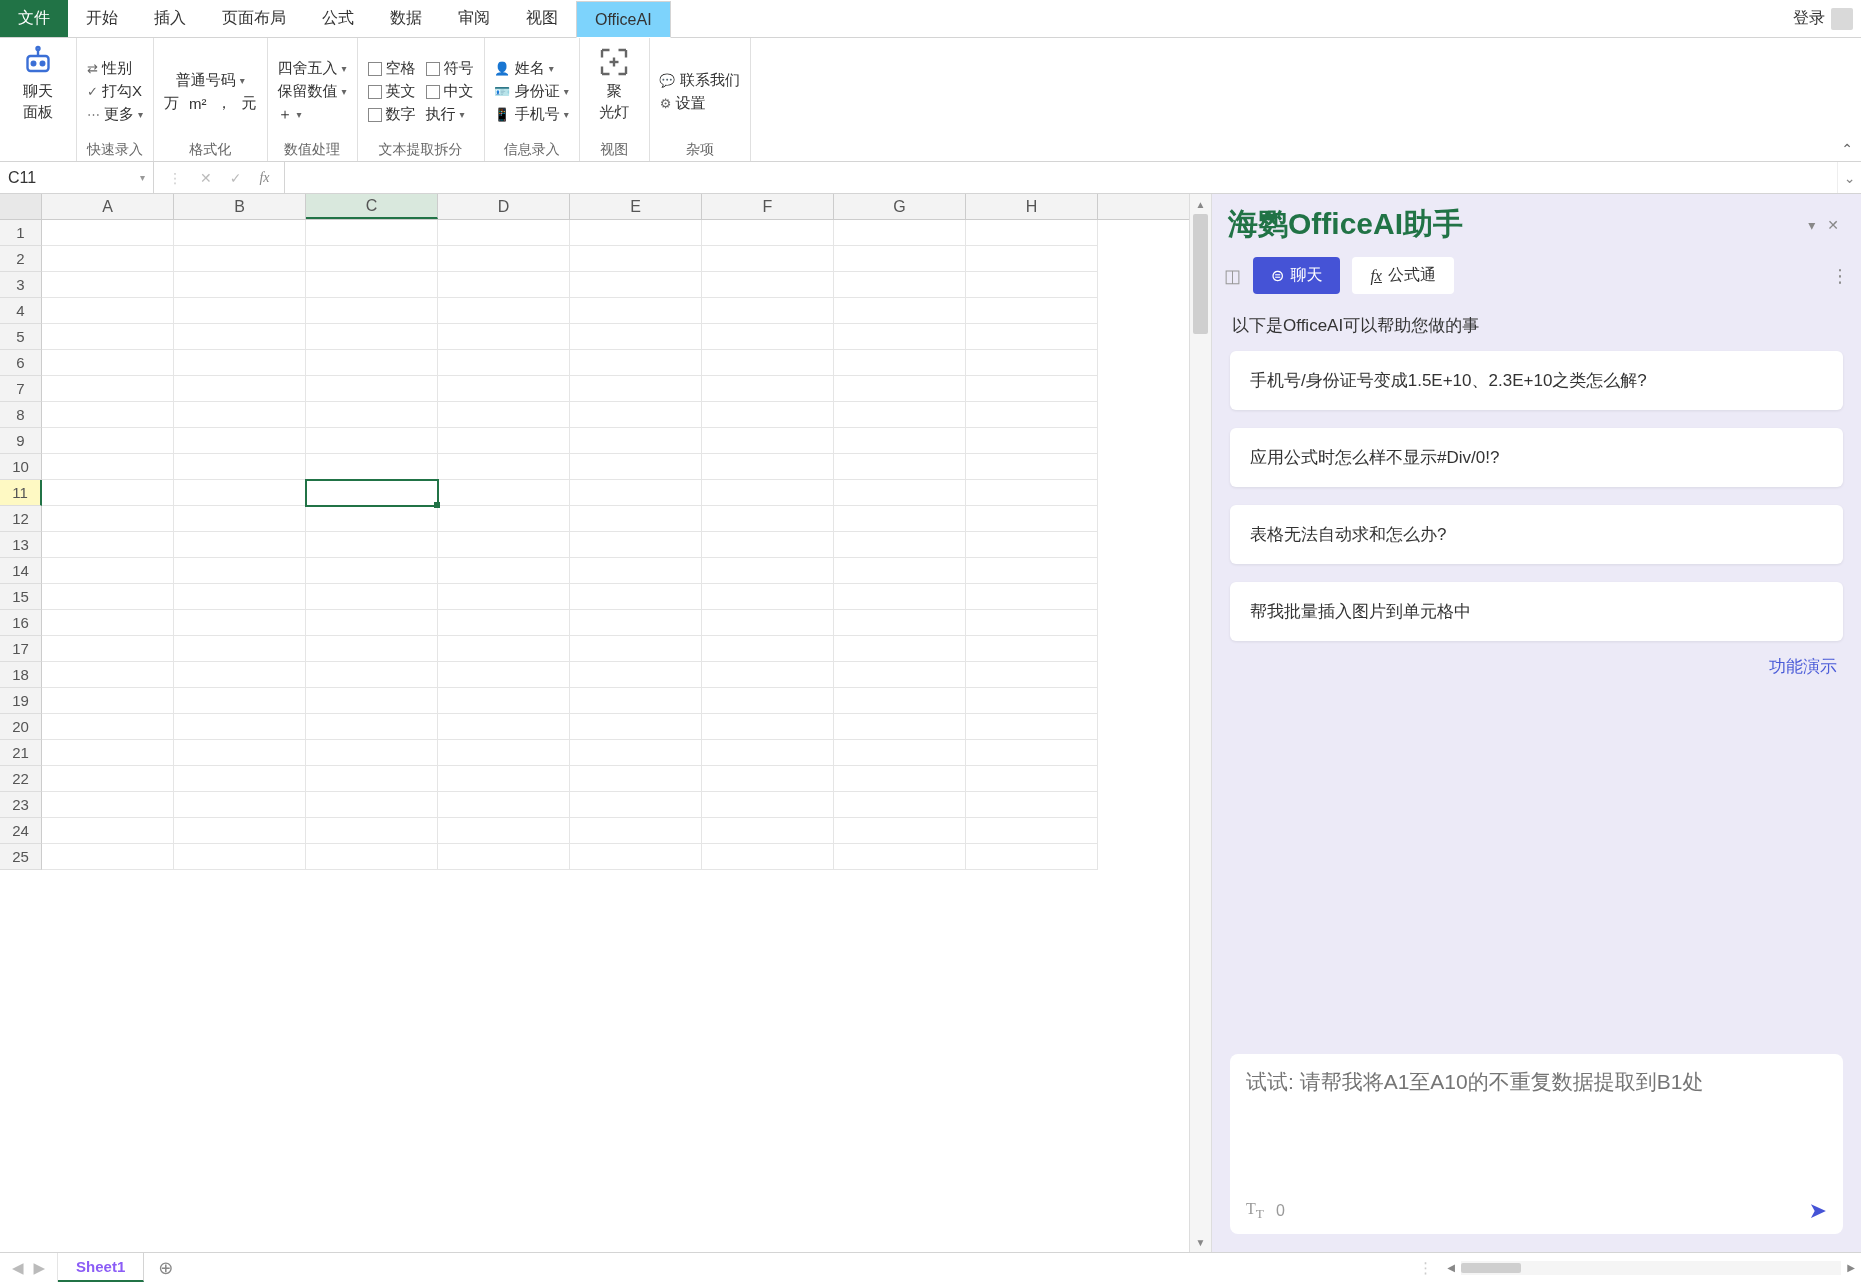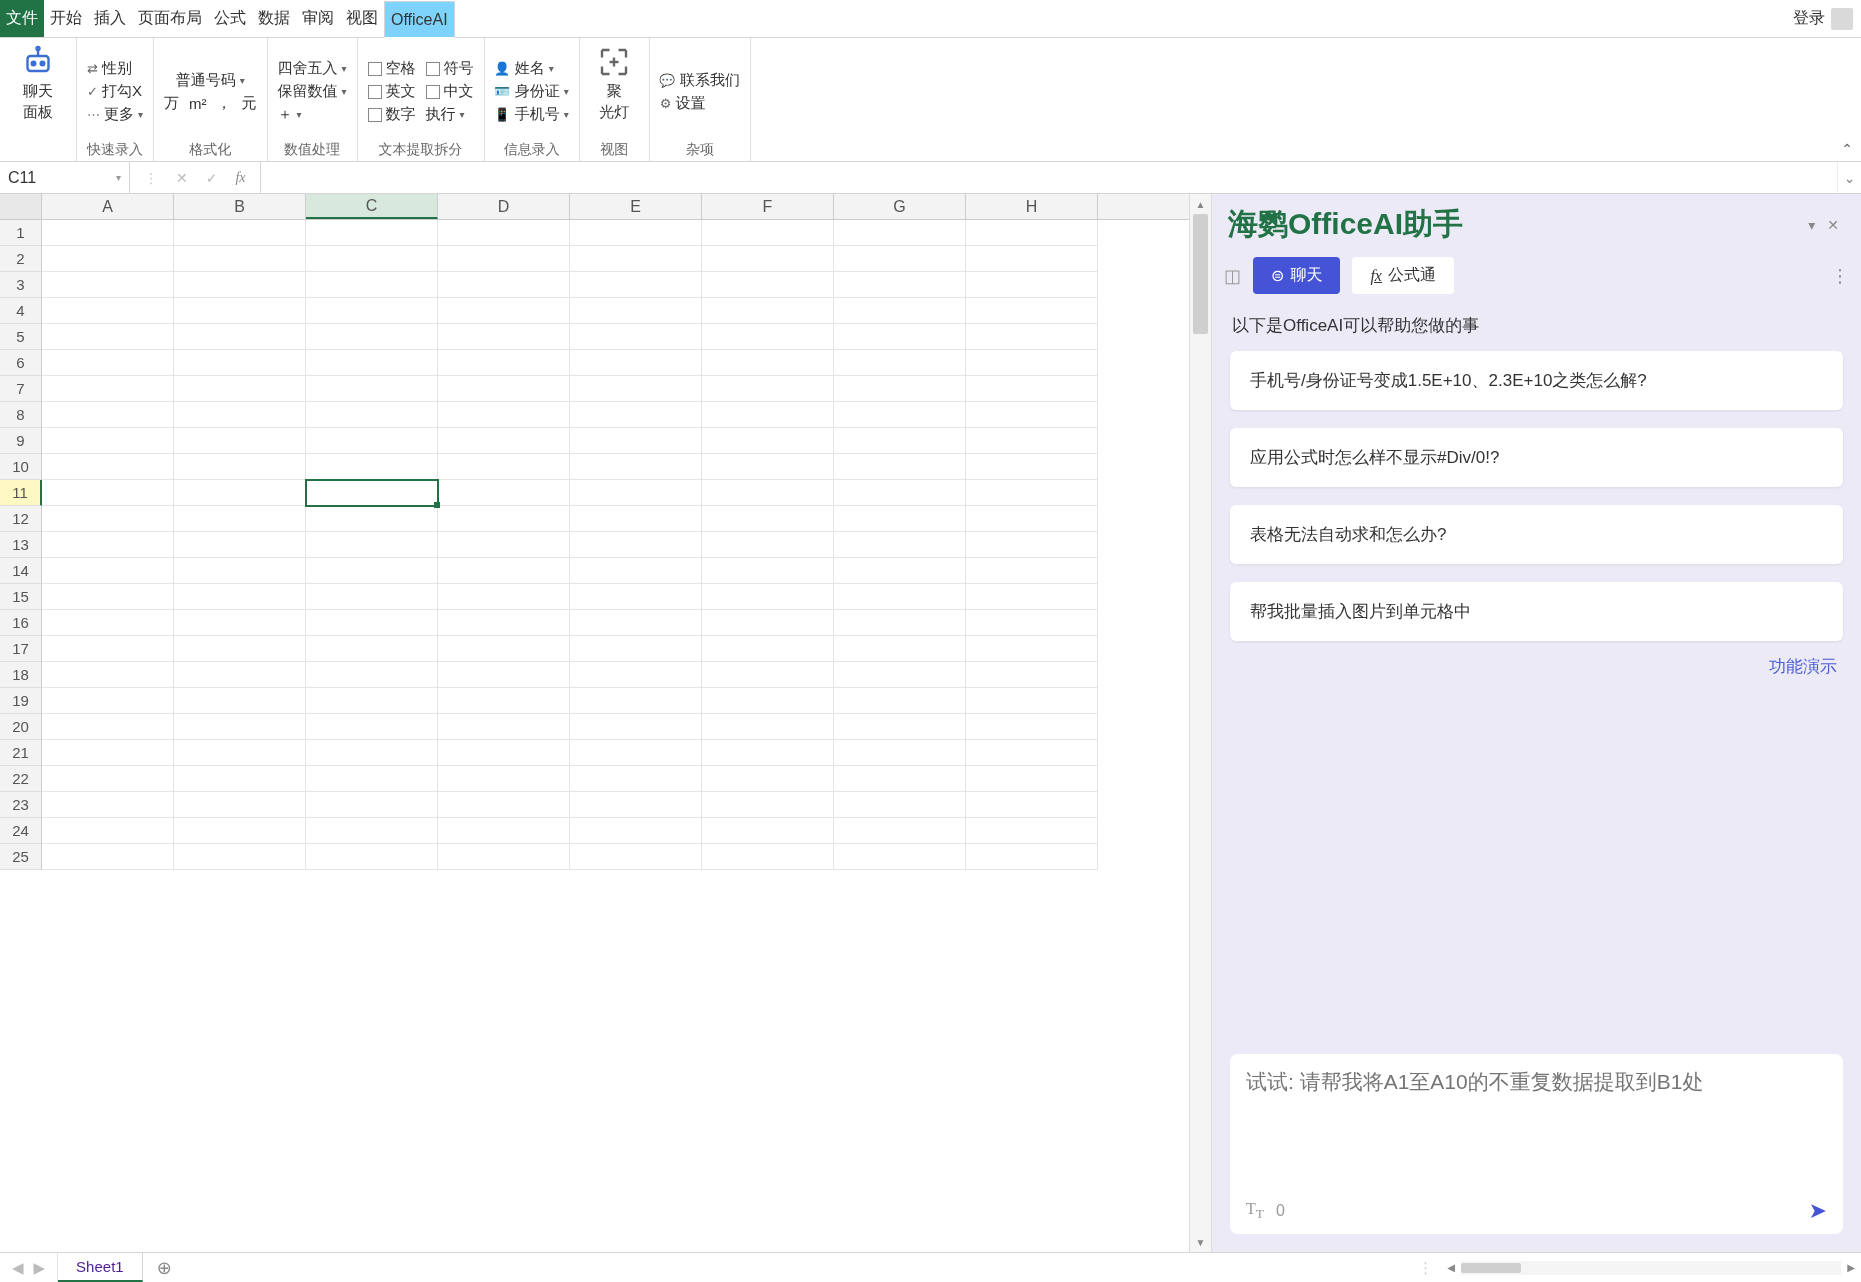--- a/index.html
+++ b/index.html
@@ -1,20 +1,20 @@
 <!DOCTYPE html>
 <html><head>
 <meta charset="utf-8">
 <style>
 * { box-sizing: border-box; margin: 0; padding: 0; }
 body { font-family: "Microsoft YaHei", "Segoe UI", sans-serif; font-size: 14px; color: #333; background: #fff; overflow: hidden; width: 1861px; height: 1282px; }
 
 
 .menu-tabs { display: flex; height: 38px; border-bottom: 1px solid #d4d4d4; align-items: stretch; }
-.menu-tab { padding: 0 6px; display: flex; align-items: center; font-size: 16px; cursor: pointer; }
+.menu-tab { padding: 0 18px; display: flex; align-items: center; font-size: 16px; cursor: pointer; }
 .menu-tab.file { background: #217346; color: #fff; }
 .menu-tab.active { border: 1px solid #d4d4d4; border-bottom: 1px solid #fff; background: #7dd3fc; position: relative; top: 1px; }
 .menu-spacer { flex: 1; }
 .login { display: flex; align-items: center; padding: 0 8px; gap: 6px; font-size: 16px; }
 .avatar-ph { width: 22px; height: 22px; background: #d9d9d9; border-radius: 2px; }
 
 
 .ribbon { display: flex; height: 124px; border-bottom: 1px solid #d4d4d4; position: relative; }
 .ribbon-group { border-right: 1px solid #e0e0e0; padding: 6px 10px 2px 10px; display: flex; flex-direction: column; justify-content: space-between; }
 .ribbon-group-body { display: flex; gap: 10px; flex: 1; }
@@ -22,21 +22,21 @@
 .ribbon-col { display: flex; flex-direction: column; justify-content: center; gap: 4px; font-size: 15px; }
 .ribbon-big { display: flex; flex-direction: column; align-items: center; justify-content: center; gap: 2px; font-size: 15px; }
 .ribbon-item { white-space: nowrap; display: flex; align-items: center; gap: 4px; }
 .cb { width: 14px; height: 14px; border: 1px solid #888; display: inline-block; }
 .dd::after { content: " ▾"; font-size: 10px; color: #666; }
 .small-icon { color: #666; font-size: 13px; }
 .collapse-caret { position: absolute; right: 8px; bottom: 4px; font-size: 14px; color: #666; }
 
 
 .formula-bar { display: flex; height: 32px; border-bottom: 1px solid #d4d4d4; align-items: stretch; }
-.name-box { width: 130px; border-right: 1px solid #d4d4d4; display: flex; align-items: center; padding: 0 8px; font-size: 16px; }
+.name-box { width: 154px; border-right: 1px solid #d4d4d4; display: flex; align-items: center; padding: 0 8px; font-size: 16px; }
 .name-box .dd-ic { margin-left: auto; color: #999; font-size: 10px; }
 .fb-btns { display: flex; align-items: center; gap: 18px; padding: 0 14px; border-right: 1px solid #d4d4d4; color: #bbb; }
 .fx { font-style: italic; font-family: "Times New Roman", serif; color: #888; }
 .formula-input { flex: 1; border: none; outline: none; padding: 0 8px; font-size: 15px; }
 .fb-expand { width: 24px; display: flex; align-items: center; justify-content: center; color: #888; border-left: 1px solid #eee; }
 
 
 .main { display: flex; height: calc(100% - 38px - 124px - 32px - 30px); }
 
 
@@ -74,21 +74,21 @@
 .sp-demo a { color: #4a5bd8; font-size: 17px; text-decoration: none; }
 .sp-spacer { flex: 1; }
 .sp-input-box { margin: 0 18px 18px 18px; background: #fff; border-radius: 8px; padding: 14px 16px 10px 16px; display: flex; flex-direction: column; min-height: 180px; }
 .sp-input { border: none; outline: none; resize: none; font-size: 21px; color: #999; flex: 1; font-family: inherit; }
 .sp-input-footer { display: flex; align-items: center; justify-content: space-between; color: #999; font-size: 16px; }
 .send-ic { color: #4553d6; font-size: 22px; }
 
 
 .sheet-bar { height: 30px; display: flex; align-items: stretch; border-top: 1px solid #d4d4d4; font-size: 15px; }
 .sh-nav { display: flex; align-items: center; gap: 10px; padding: 0 12px; color: #bbb; border-right: 1px solid #e5e5e5; }
-.sheet-tab { padding: 0 18px; display: flex; align-items: center; border-right: 1px solid #d4d4d4; background: #fff; border-bottom: 2px solid #217346; color: #4c1d95; font-weight: 400; }
+.sheet-tab { padding: 0 18px; display: flex; align-items: center; border-right: 1px solid #d4d4d4; background: #fff; border-bottom: 2px solid #217346; color: #8b5cf6; font-weight: 700; }
 .add-sheet { display: flex; align-items: center; padding: 0 14px; color: #888; font-size: 18px; }
 .sb-spacer { flex: 1; }
 .hscroll { display: flex; align-items: center; width: 420px; }
 .hscroll .arrow { width: 20px; text-align: center; color: #888; font-size: 10px; }
 .hscroll .track { flex: 1; height: 14px; background: #f5f5f5; position: relative; }
 .hscroll .thumb { position: absolute; left: 0; top: 2px; bottom: 2px; width: 60px; background: #cfcfcf; border-radius: 2px; }
 
 svg.icon { width: 36px; height: 36px; }
 </style>
 </head>

